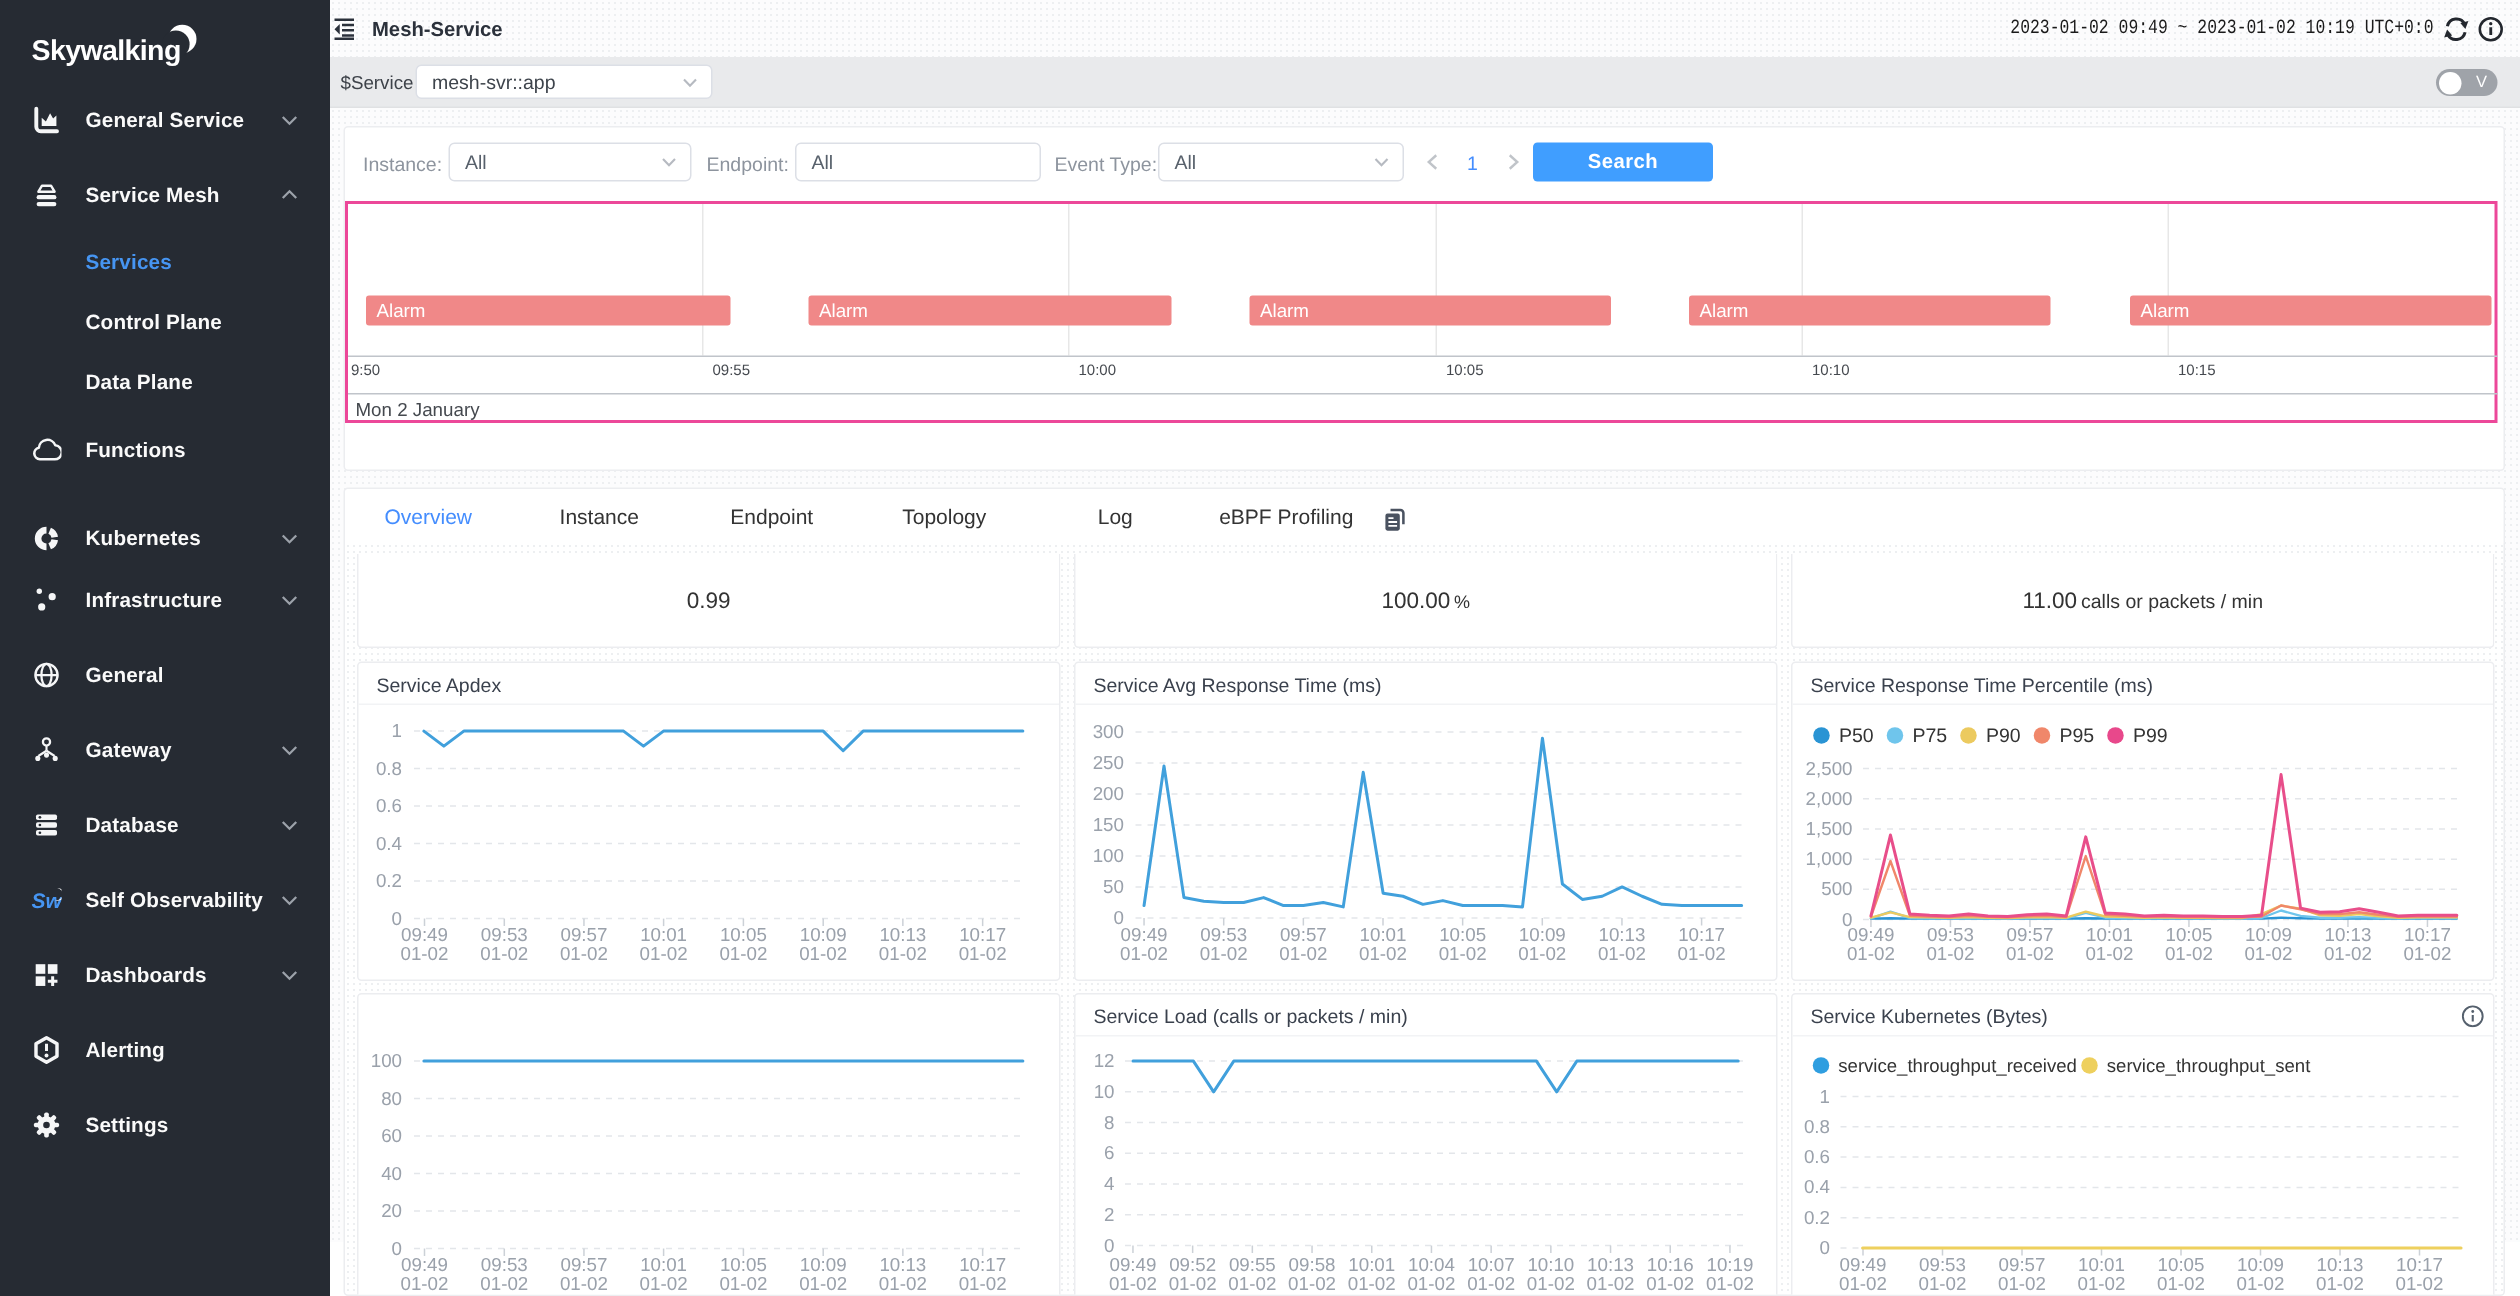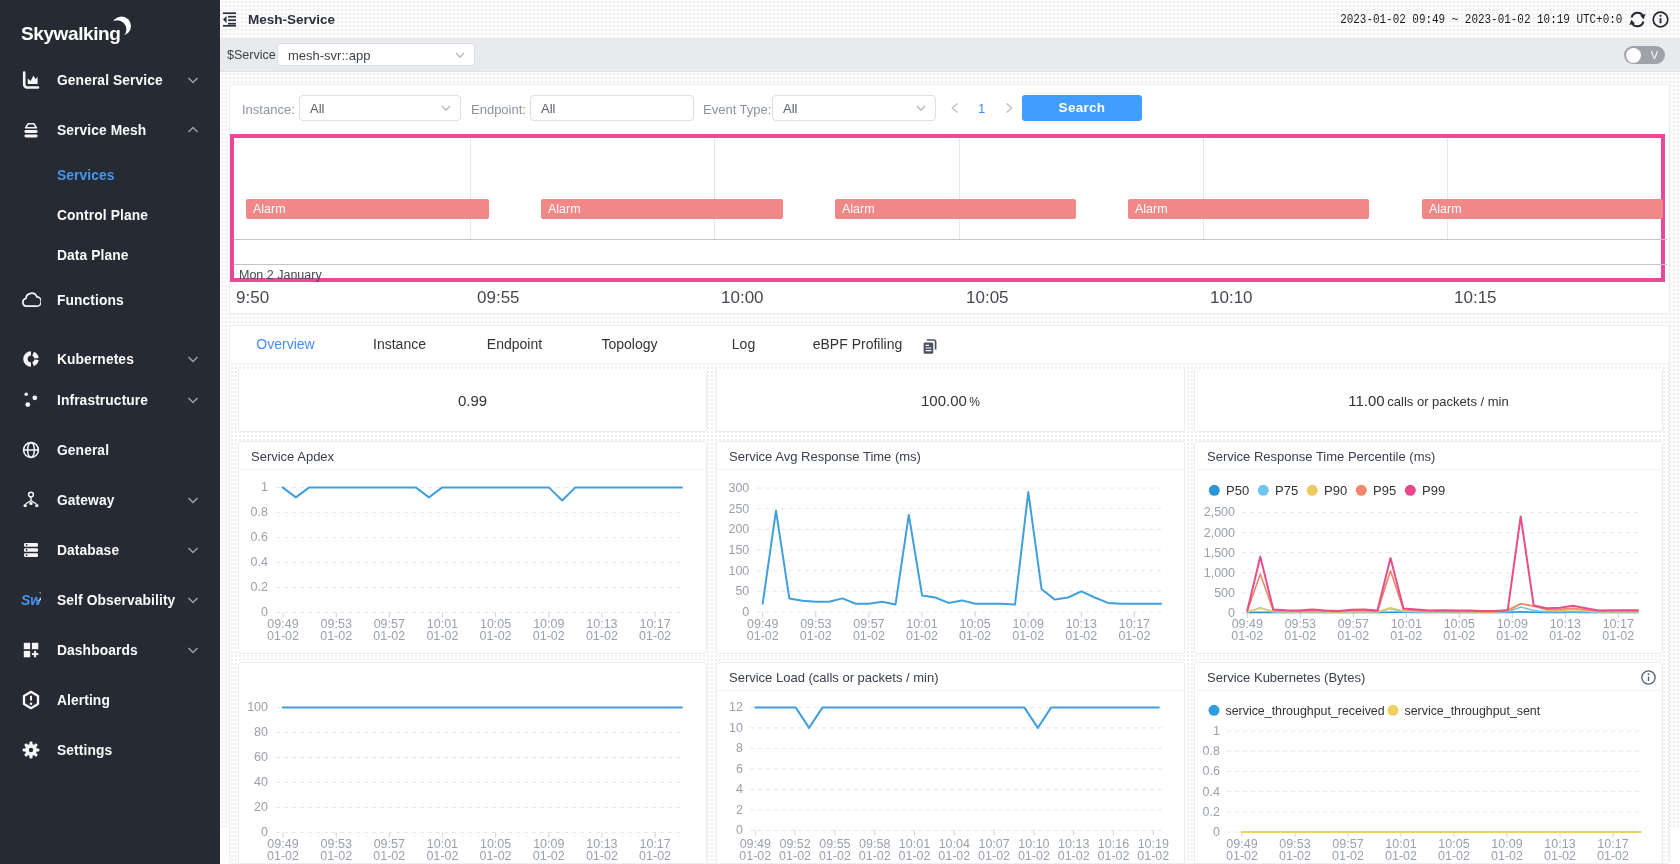--- a/index.html
+++ b/index.html
@@ -19,24 +19,24 @@
 #title { position:absolute; left:28px; top:12px; font-size:13.5px; font-weight:bold; color:#2b313b; }
 #timerange { position:absolute; right:58px; top:12px; font-family:"Liberation Mono",monospace; font-size:13.5px; color:#1a1a1a; transform:scaleX(0.81); transform-origin:right center; white-space:nowrap; }
 #svcbar { position:absolute; left:0; top:38px; width:1460px; height:34px; background:#e9eaec; border-bottom:1px solid #e0e1e3; }
 #svcbar .lab { position:absolute; left:7px; top:10px; font-size:12.5px; color:#3d4249; }
 .selbox { position:absolute; background:#fff; border:1px solid #dcdfe6; border-radius:4px; font-size:13px; color:#57606b; }
 .selbox .v { position:absolute; left:10px; top:50%; transform:translateY(-50%); white-space:nowrap; }
 .selbox .c { position:absolute; right:8px; top:50%; transform:translateY(-50%); width:12px; height:12px; }
 .card { position:absolute; background:#fff; border:1px solid #ecedf0; border-radius:3px; }
 #fcard { left:9px; top:84px; width:1441px; height:230px; }
 .flabel { position:absolute; top:17px; font-size:13px; color:#8d949e; }
-#tl { position:absolute; left:0px; top:49px; width:1435px; height:148px; border:4px solid #ec4899; background:#fff; }
+#tl { position:absolute; left:0px; top:49px; width:1435px; height:148px; border:2px solid #ec4899; background:#fff; }
 .tlgrid { position:absolute; top:0; width:1px; height:101px; background:#e7e7e7; }
 .tlbar { position:absolute; top:61px; height:20px; background:#f08888; border-radius:2px; color:#fff; font-size:12.5px; line-height:20px; padding-left:7px; }
-.tllab { position:absolute; top:106px; font-size:17px; color:#45494f;margin-top:44px; }
+.tllab { position:absolute; top:106px; font-size:10px; color:#45494f; }
 .tldate { position:absolute; left:5px; top:130px; font-size:12.5px; color:#45494f; }
 #tabscard { left:9px; top:325px; width:1441px; height:539px; overflow:hidden;
   background-color:#fff;
   background-image:radial-gradient(circle, #edeff1 0.9px, rgba(0,0,0,0) 0.9px);
   background-size:4px 4px; }
 #tabrow { position:absolute; left:0; top:0; width:1439px; height:36px; background:#fff; border-radius:3px 3px 0 0; }
 .tab { position:absolute; top:10px; width:115px; text-align:center; font-size:14px; color:#333; }
 .mcard { position:absolute; background:#fff; border:1px solid #ecedf0; border-top:none; border-radius:0 0 3px 3px; }
 .mval { position:absolute; left:0; top:23px; width:100%; text-align:center; font-size:15px; color:#333; }
 .ccard { position:absolute; width:469px; height:213px; background:#fff; border:1px solid #ecedf0; border-radius:3px; }

